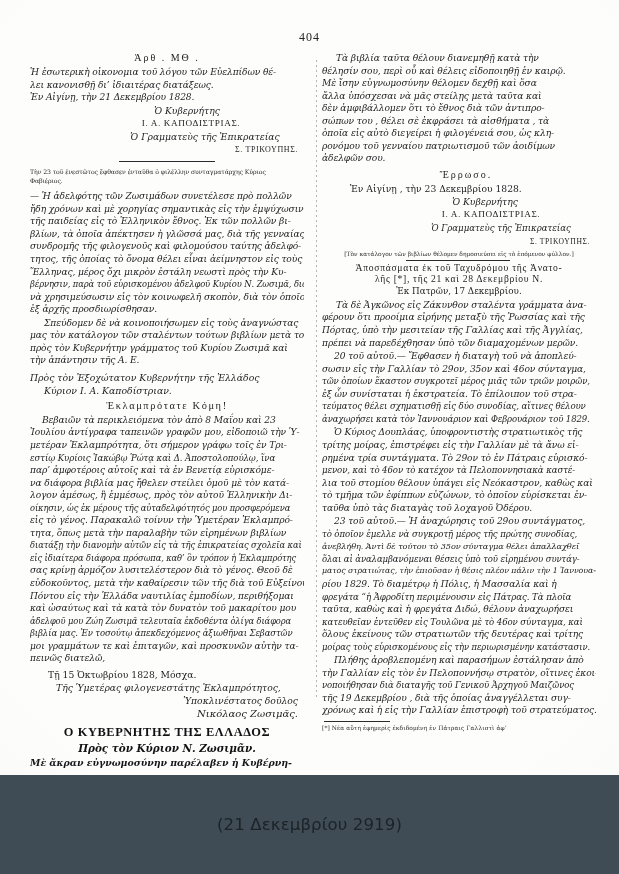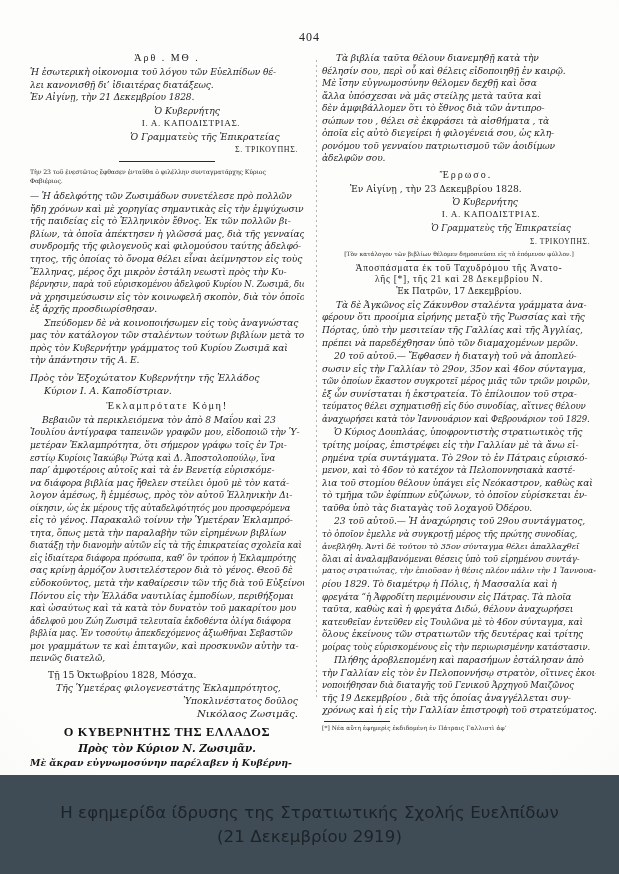--- a/index.html
+++ b/index.html
@@ -414,15 +414,14 @@
       </div>
 
       <div class="footnote-rule"></div>
       <div class="footnote">[*] Νέα αὕτη ἐφημερὶς ἐκδιδομένη ἐν Πάτραις Γαλλιστὶ ἀφ’</div>
 
     </div>
   </div>
 </div>
 
 <div id="caption-bar" style="background: rgb(63, 76, 85);">
-  <div class="cap-line" style="color: rgb(27, 34, 40);">Η εφημερίδα ίδρυσης της Στρατιωτικής Σχολής Ευελπίδων</div>
   <div class="cap-line" style="color: rgb(27, 34, 40);">(21 Δεκεμβρίου 2919)</div>
 </div>
 
 </body></html>

